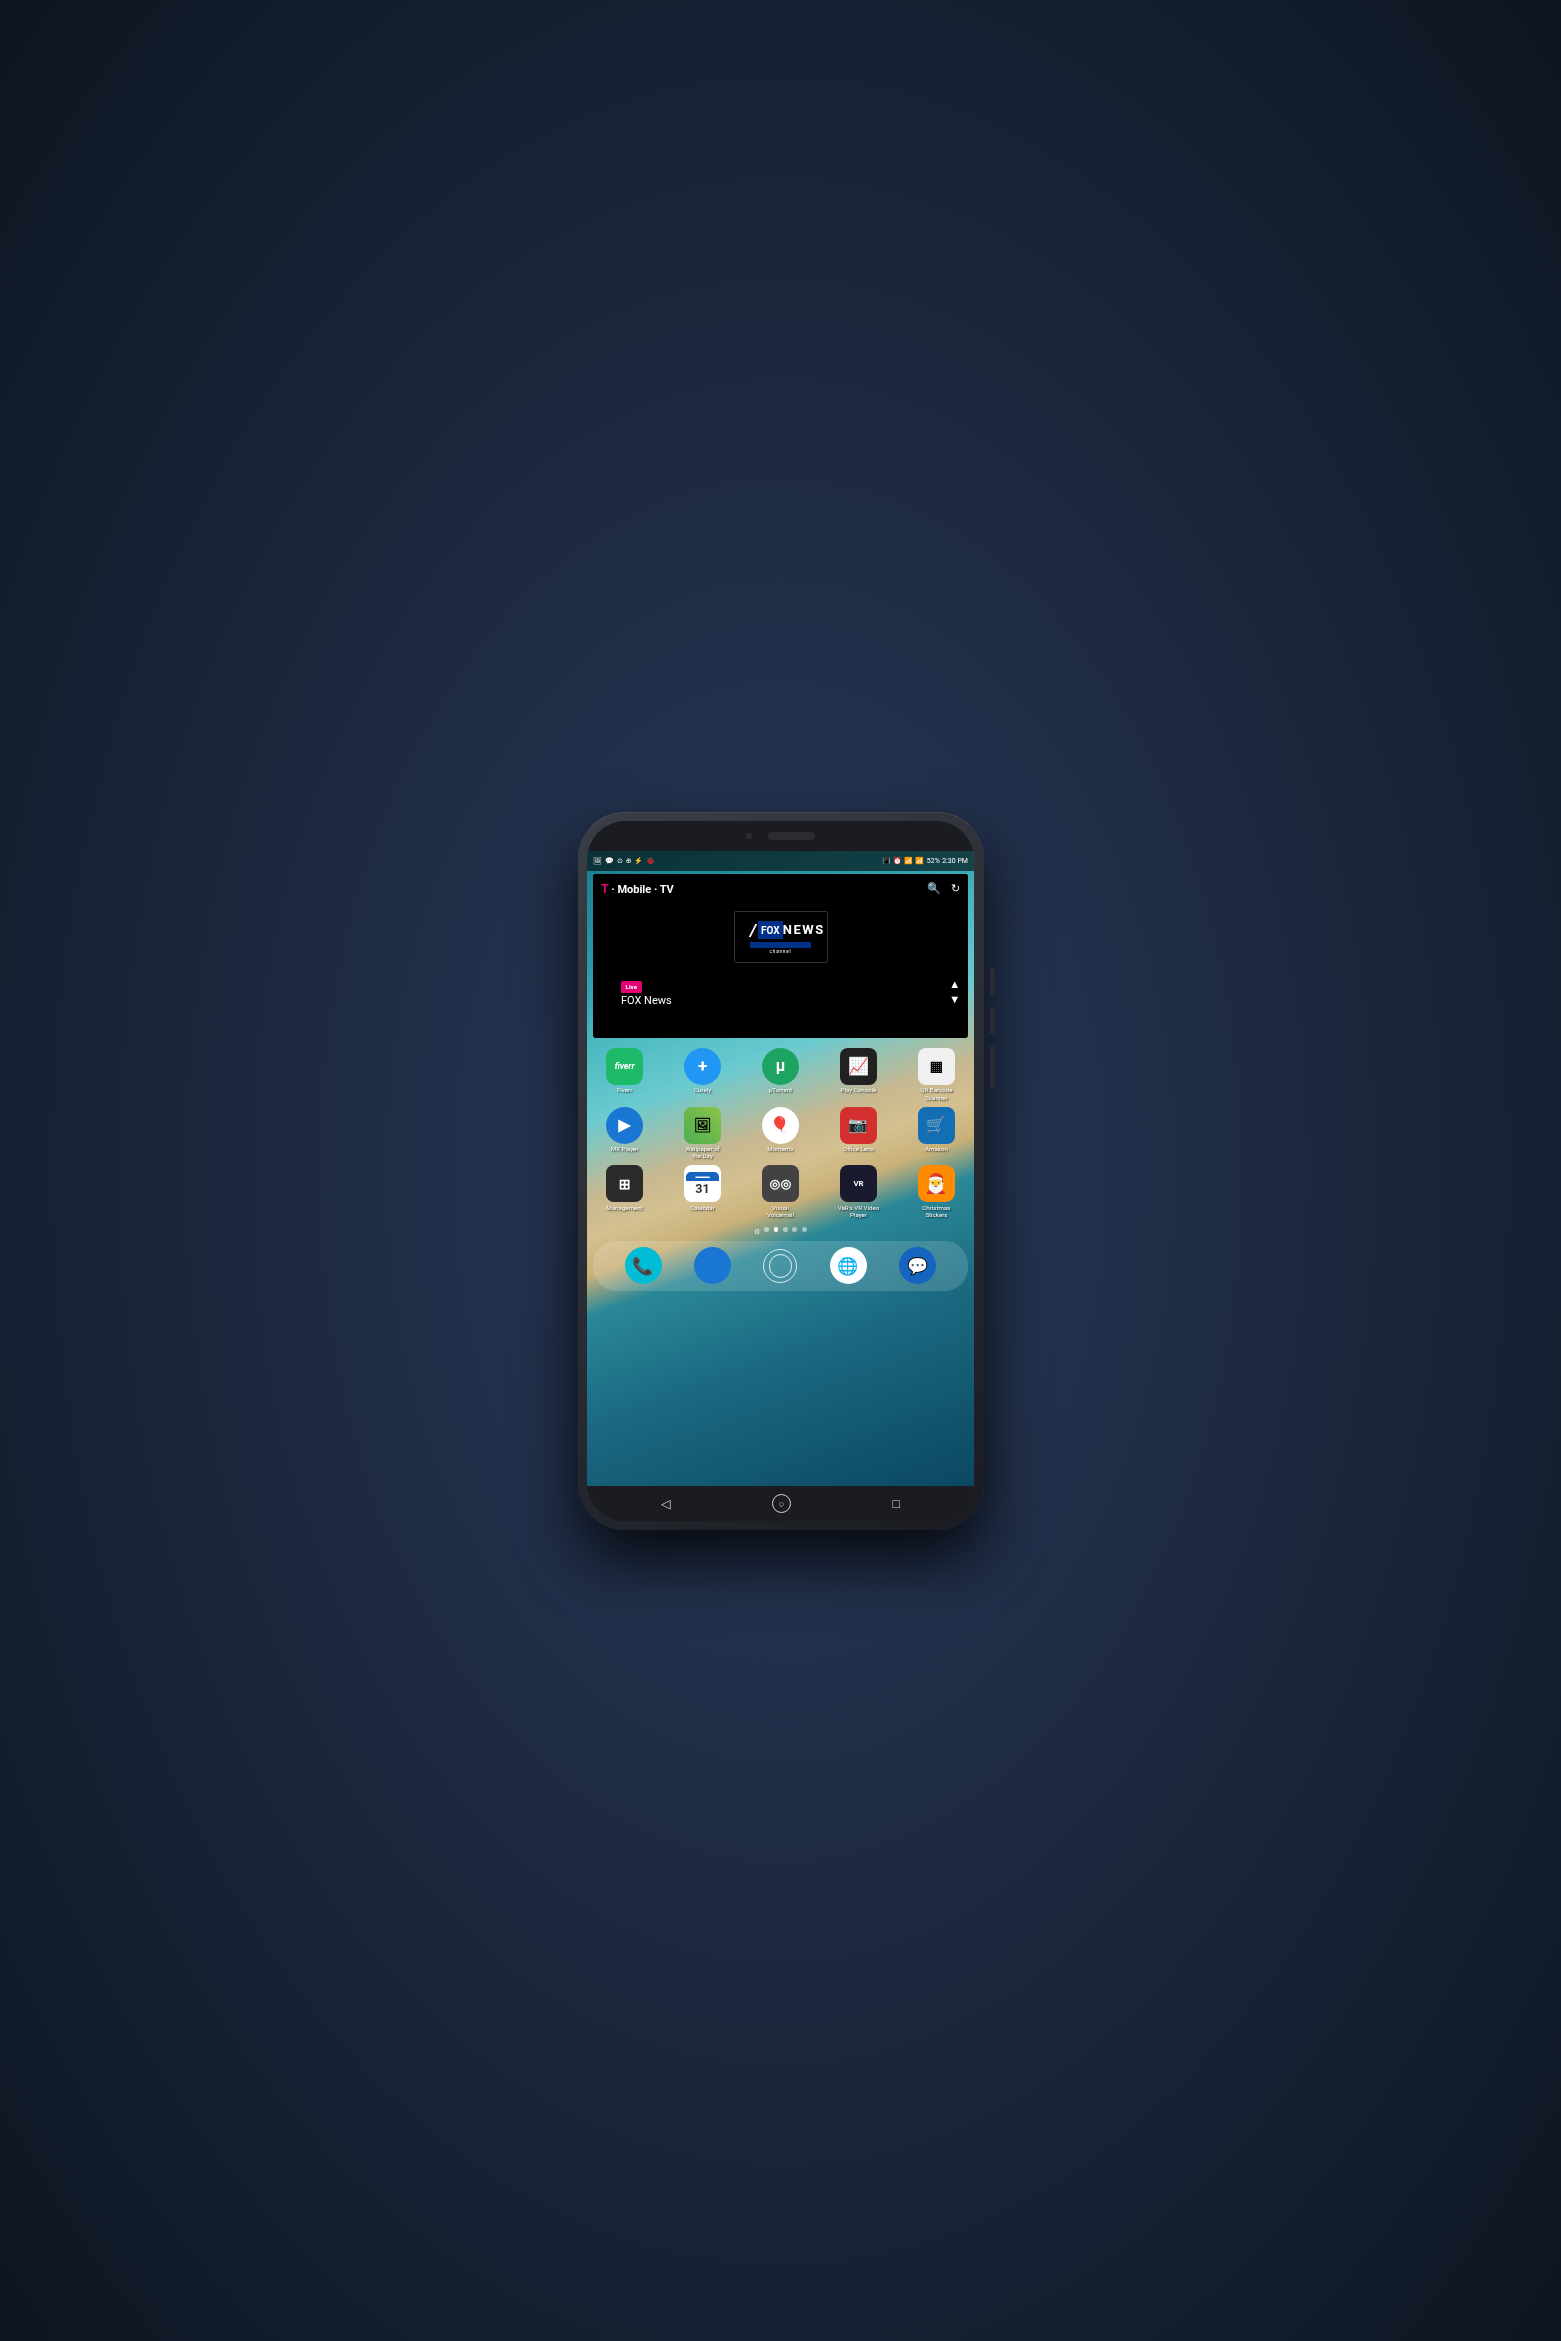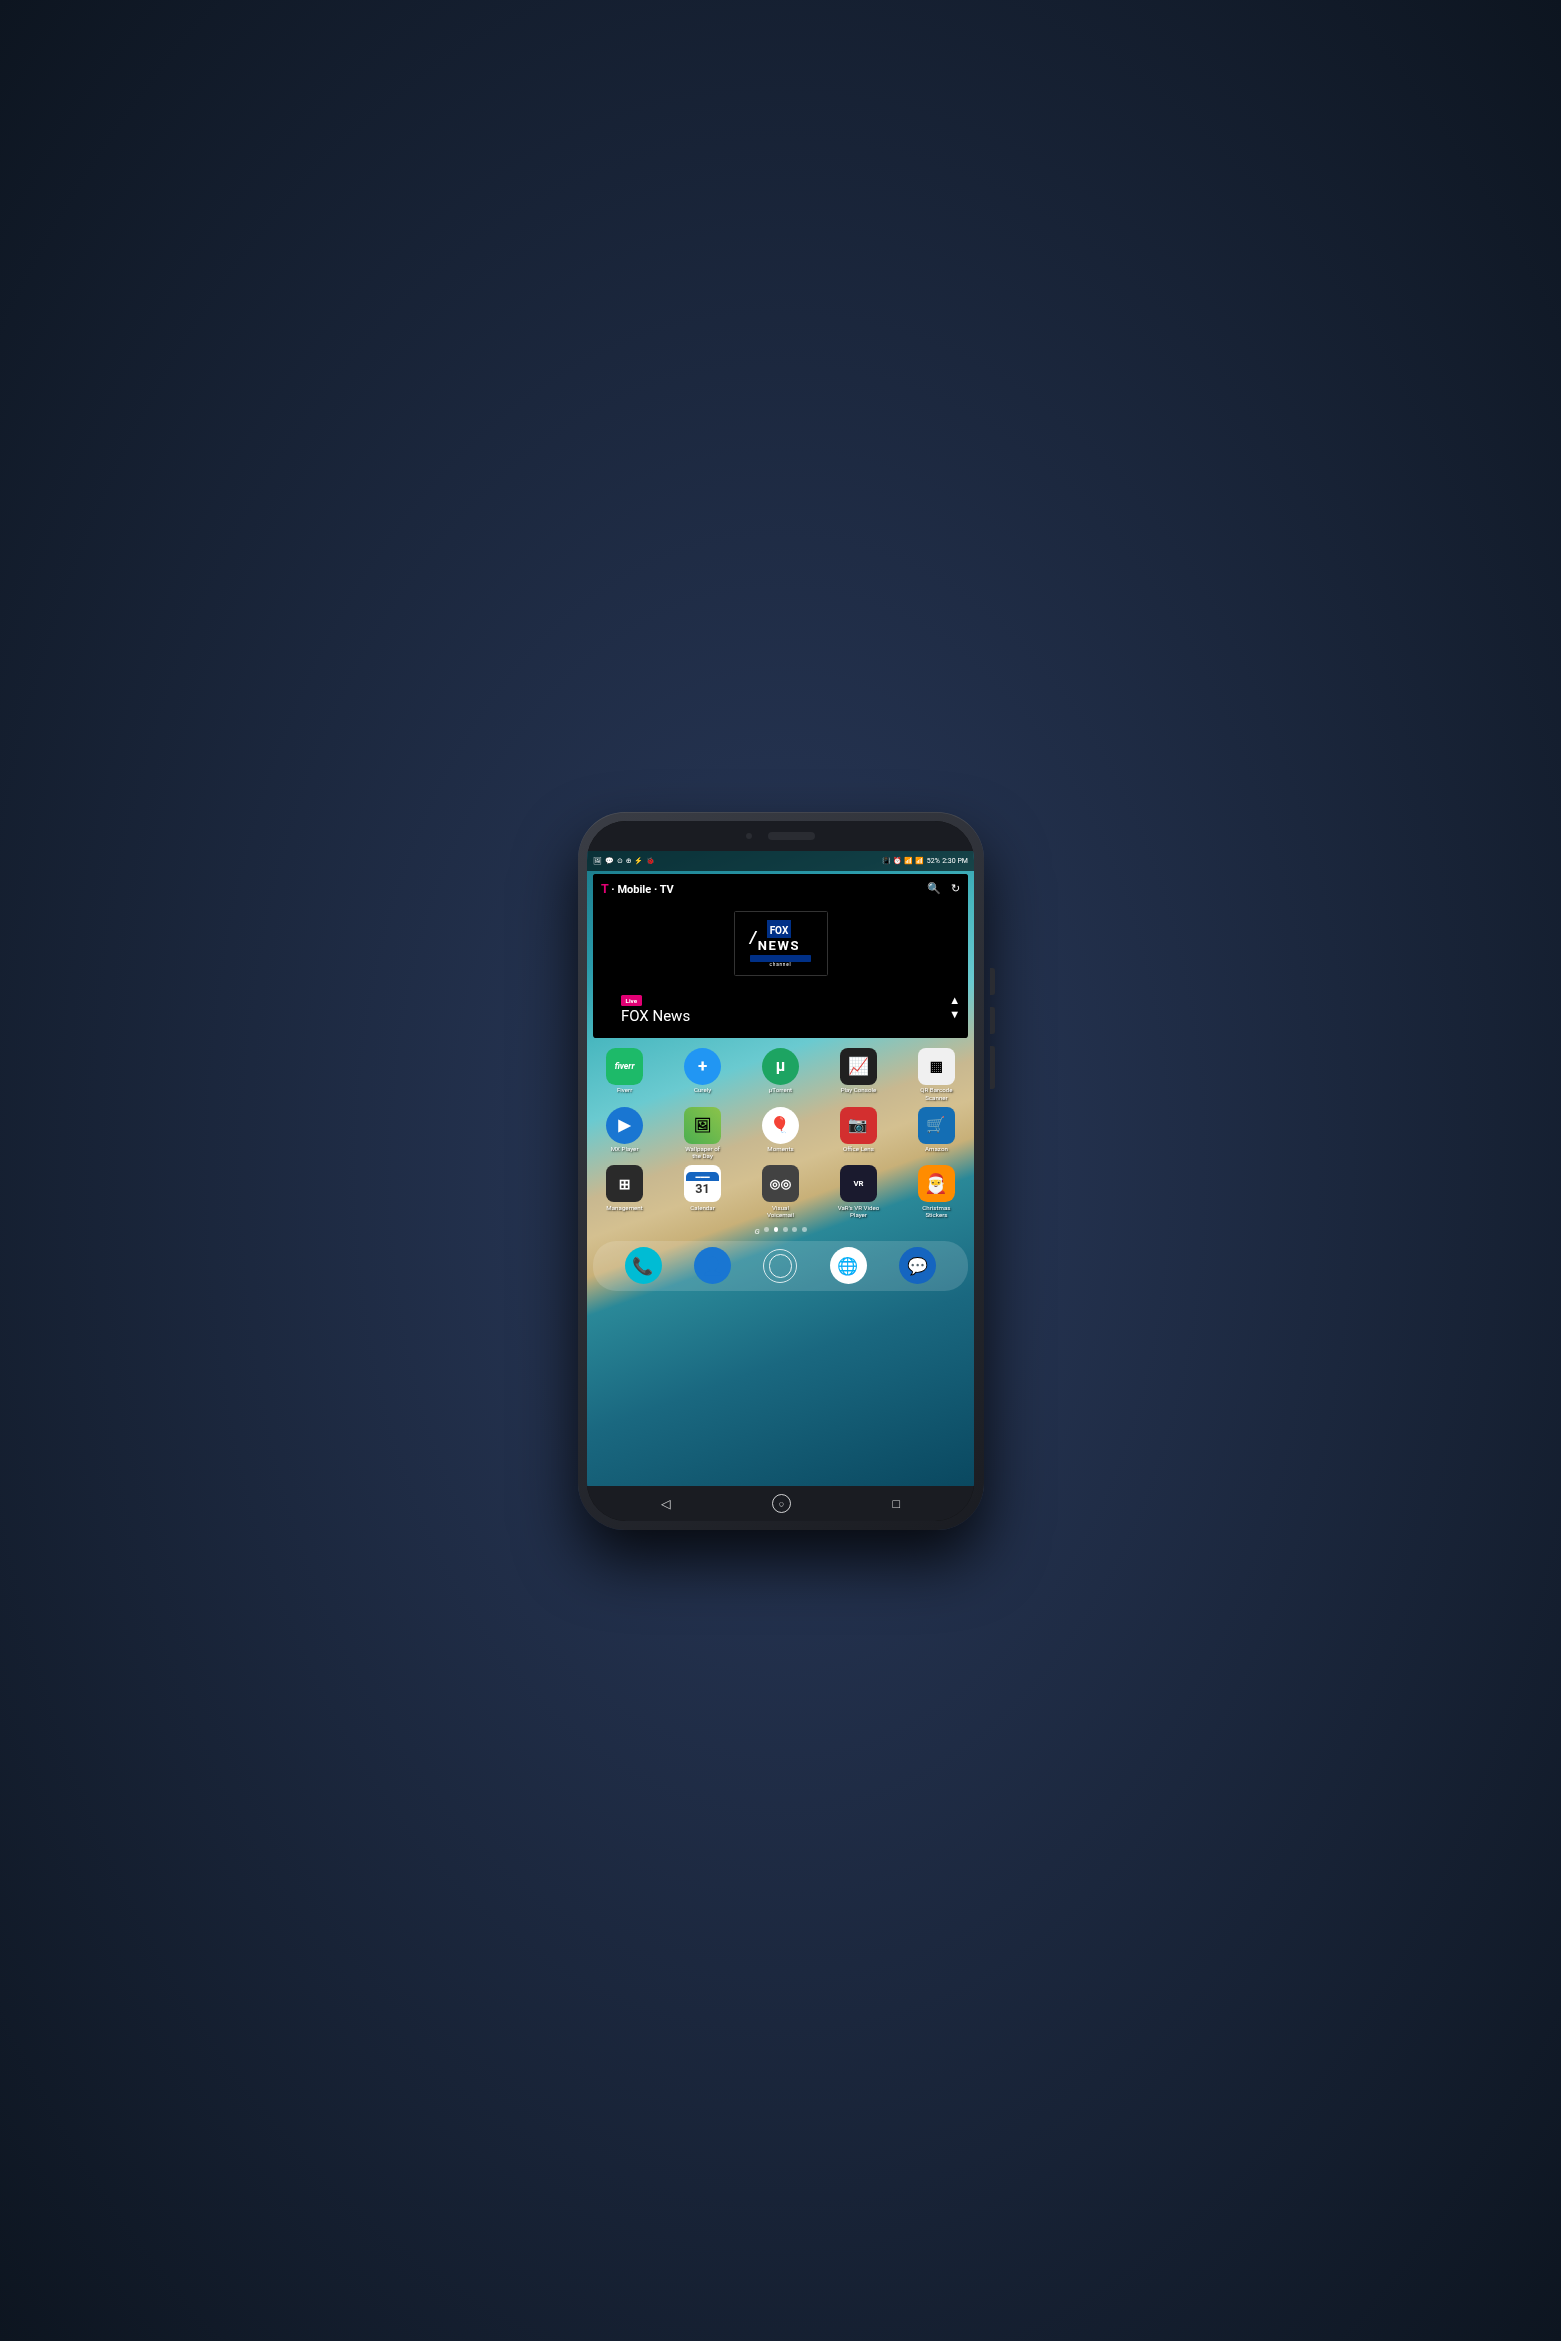--- a/index.html
+++ b/index.html
@@ -163,21 +163,21 @@
       margin-left: 20px;
     }
     .live-badge {
       background: #e20074;
       color: white;
       font-size: 6.2px;
       padding: 1.6px 4.7px;
       border-radius: 1.6px;
       font-weight: bold;
     }
-    .channel-name { color: white; font-size: 15px; margin-top: 1.6px; }
+    .channel-name { color: white; font-size: 11px; margin-top: 1.6px; }
     .tmobile-nav { display: flex; flex-direction: column; gap: 1.6px; }
     .nav-arrow { color: white; font-size: 11px; text-align: center; }
 
     
     .app-grid {
       position: relative;
       z-index: 5;
       display: grid;
       grid-template-columns: repeat(5, 1fr);
       gap: 15px;
@@ -359,21 +359,21 @@
           <div class="tmobile-header-icons">
             <span>🔍</span>
             <span>↻</span>
           </div>
         </div>
 
         <div class="tmobile-content">
           <div class="fox-news-logo">
             <div class="fox-text">
               <span class="fox-slash">/</span>
-              <div style="display:flex;flex-direction:column;align-items:center">
+              <div style="display:flex;flex-direction:row;align-items:center">
                 <div class="fox-box">
                   <span class="fox-box-text">FOX</span>
                 </div>
                 <span class="news-text">NEWS</span>
               </div>
             </div>
             <div style="background:#003087;height:6.2px;margin-top:2.3px;border-radius:0.8px;width:100%"></div>
             <div style="color:white;font-size:4.7px;letter-spacing:0.8px;margin-top:0.8px">channel</div>
           </div>
         </div>

